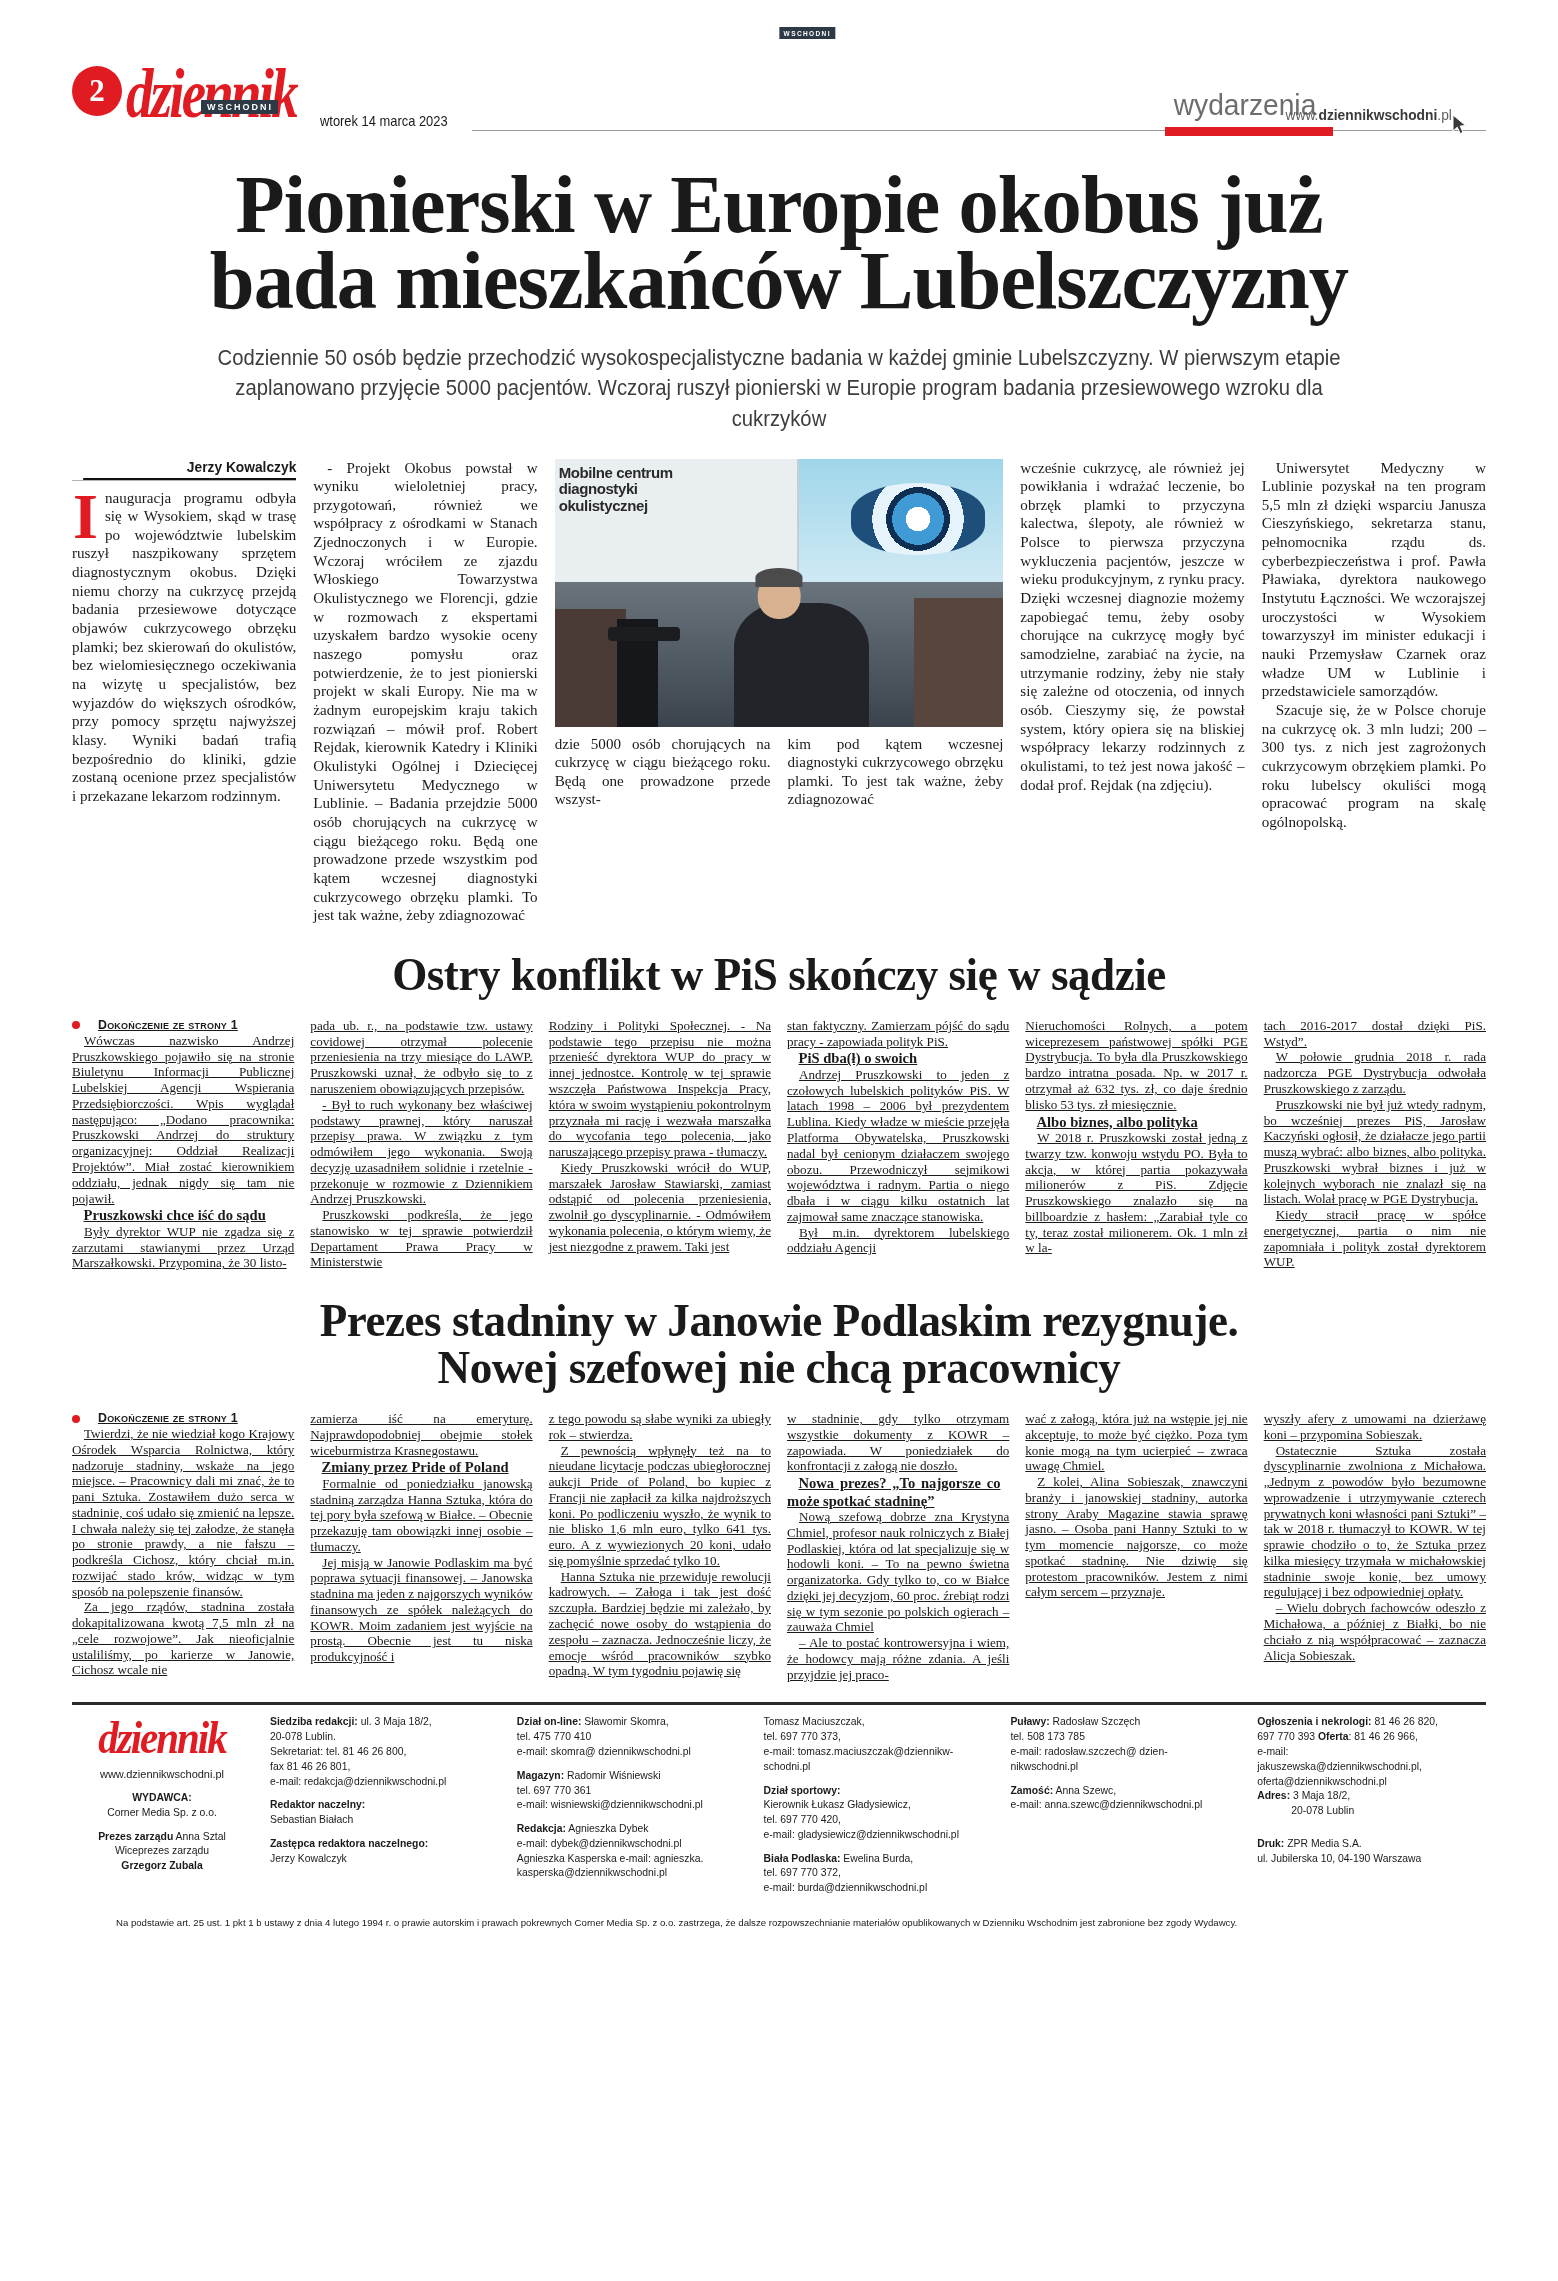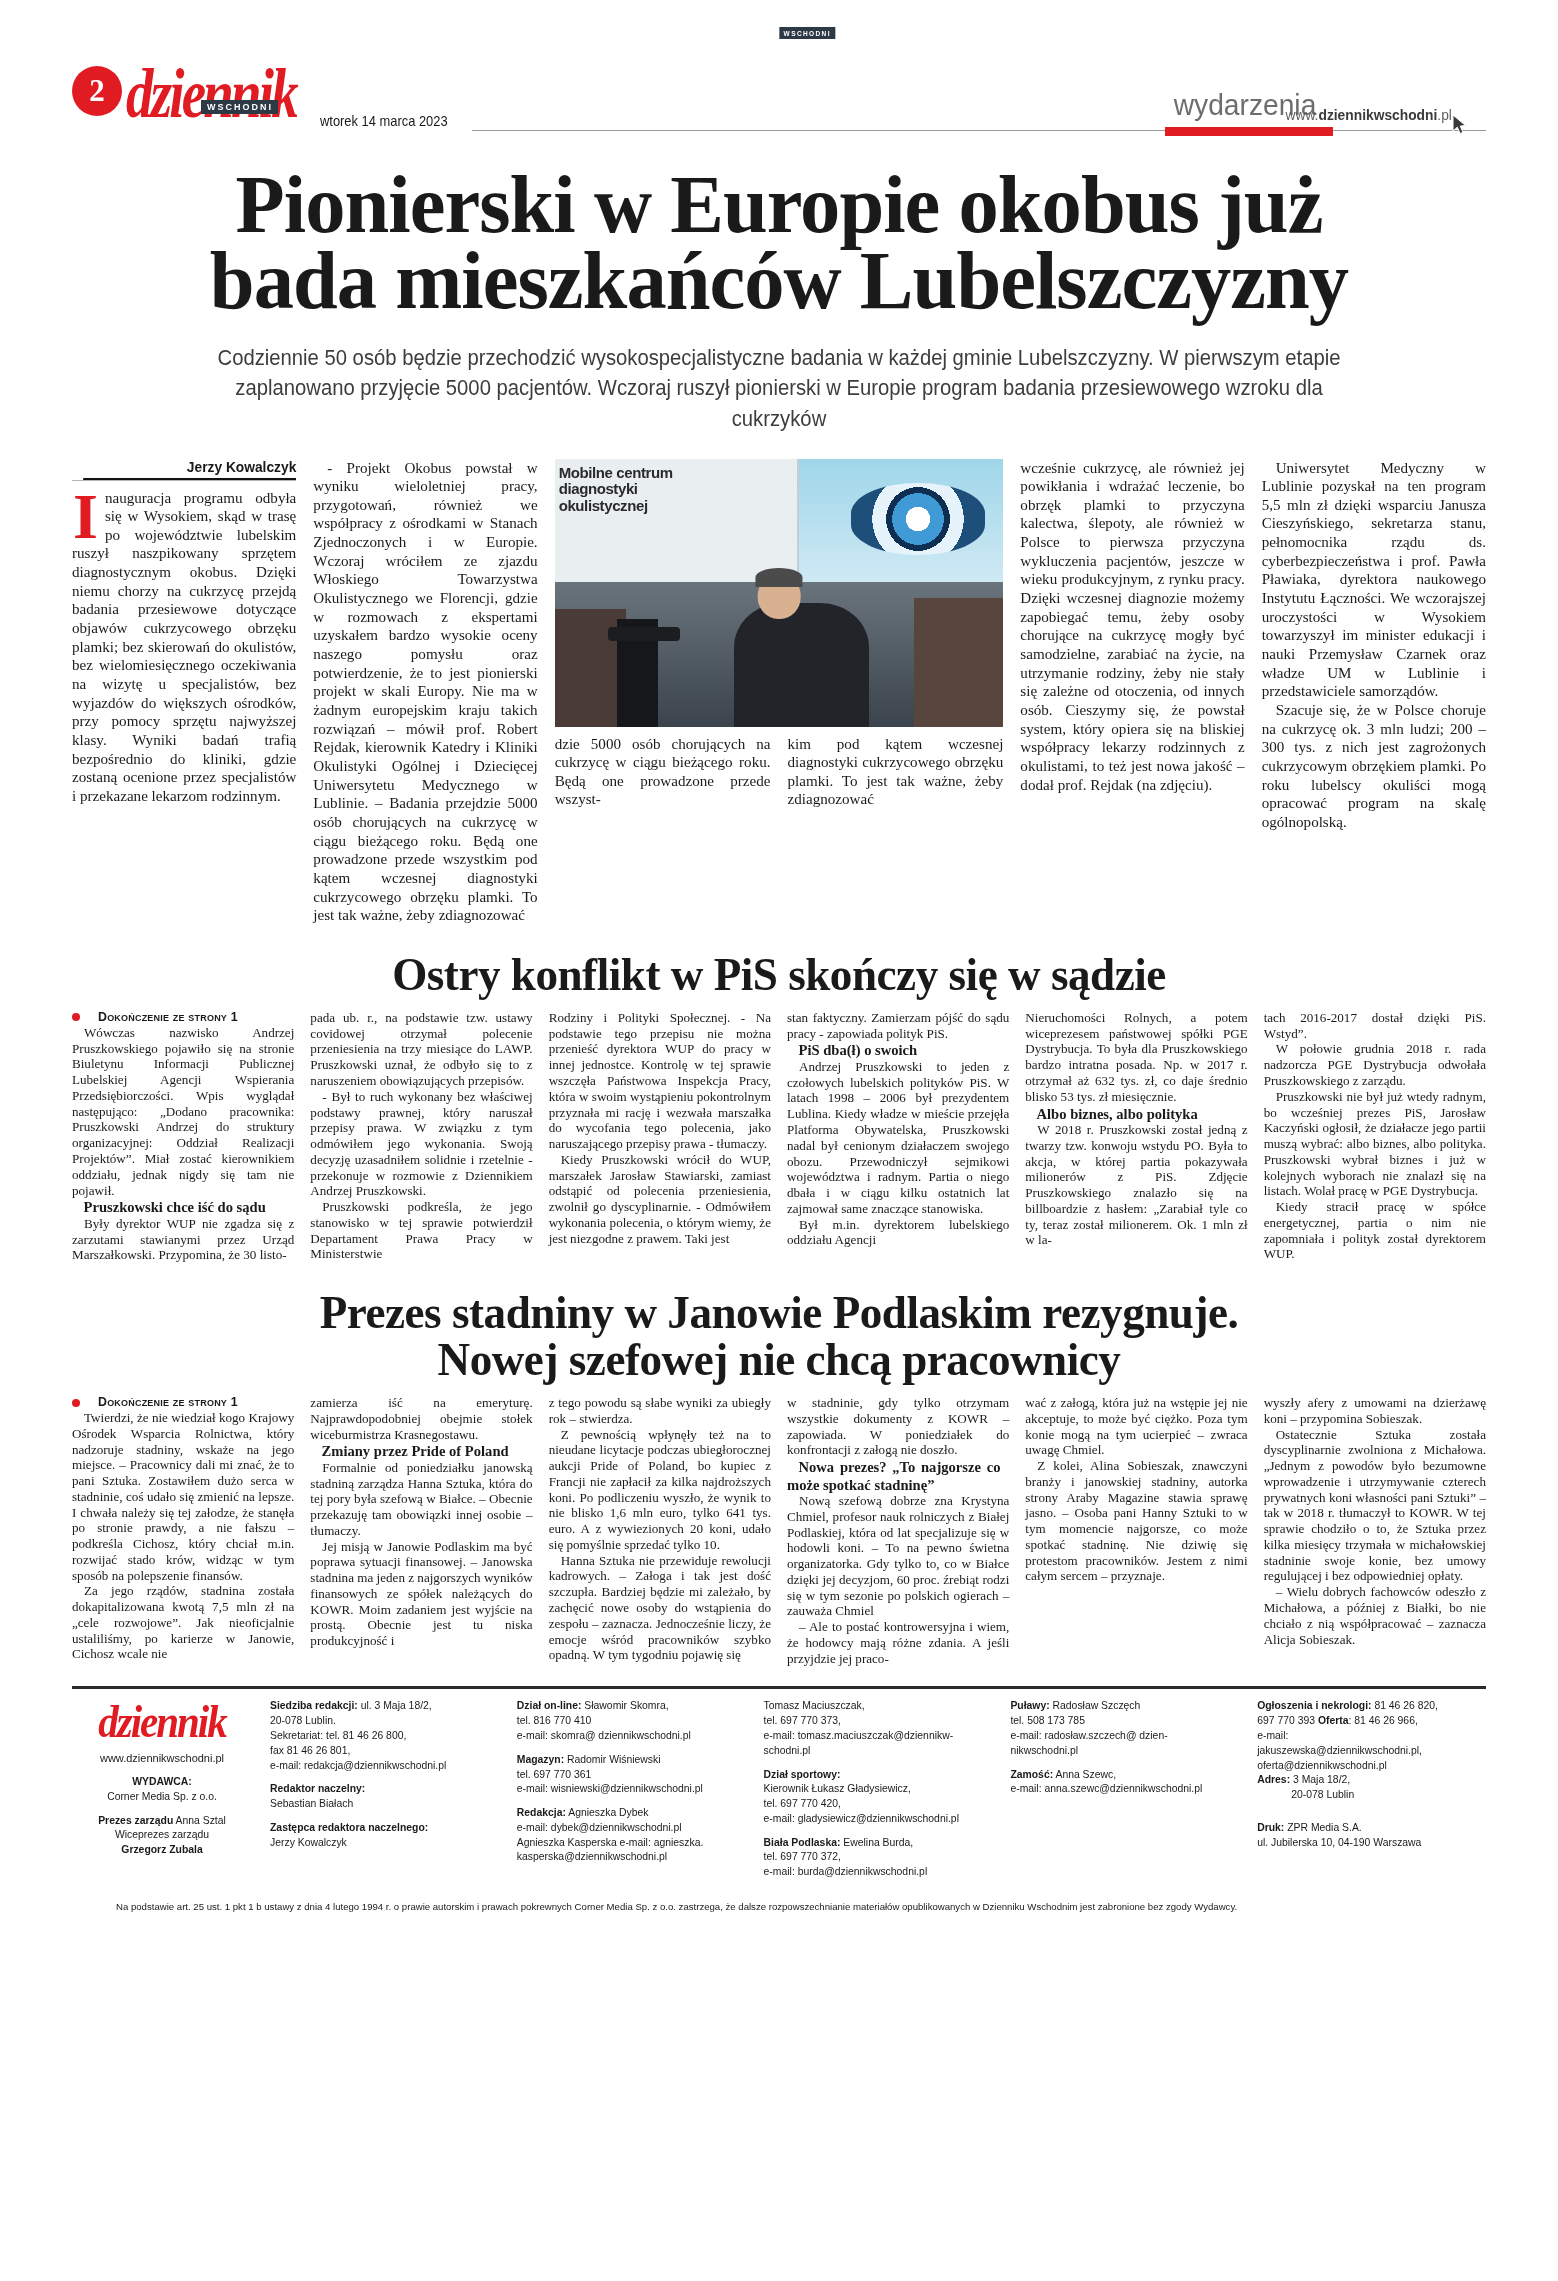--- a/index.html
+++ b/index.html
@@ -114,21 +114,21 @@
   .photo .side-r{ position:absolute; right:0; bottom:0; width:20%; height:48%; background:#58453d; }
 
   
   .sec-headline{
     font-family:"Liberation Serif", serif; font-weight:bold; text-align:center;
     font-size:47px; line-height:1.0; letter-spacing:-.5px;
     margin:26px 0 6px 0; transform:scaleX(.96); transform-origin:center;
   }
   .sec-headline .l2{ display:block; }
 
-  .cols6{ display:flex; gap:16px; margin-top:12px; }
+  .cols6{ display:flex; gap:16px; margin-top:20px;text-decoration:underline; }
   .col6{ flex:1 1 0; min-width:0; }
   .small-text{
     font-family:"Liberation Serif", serif; font-size:13.1px; line-height:1.205;
     text-align:justify; hyphens:auto; -webkit-hyphens:auto;
   }
   .small-text p{ margin:0; text-indent:12px; }
   .small-text p.noind{ text-indent:0; }
   .cont-from{
     font-family:"Liberation Sans", sans-serif; font-size:12.4px; font-weight:bold;
     font-variant:small-caps; letter-spacing:.2px; margin-bottom:1px; text-indent:0;
@@ -402,21 +402,21 @@
         <div class="fblock">
           <div class="fb">Zastępca redaktora naczelnego:</div>
           <div>Jerzy Kowalczyk</div>
         </div>
       </div>
 
       <div class="fcol">
         <div class="fblock">
           <div><span class="fb">Dział on-line:</span>
             <span>Sławomir Skomra,</span></div>
-          <div>tel. 816 770 410</div>
+          <div>tel. 475 770 410</div>
           <div>e-mail: skomra@ dziennikwschodni.pl</div>
         </div>
         <div class="fblock">
           <div><span class="fb">Magazyn:</span>
             <span>Radomir Wiśniewski</span></div>
           <div>tel. 697 770 361</div>
           <div>e-mail: wisniewski@dziennikwschodni.pl</div>
         </div>
         <div class="fblock">
           <div><span class="fb">Redakcja:</span>

